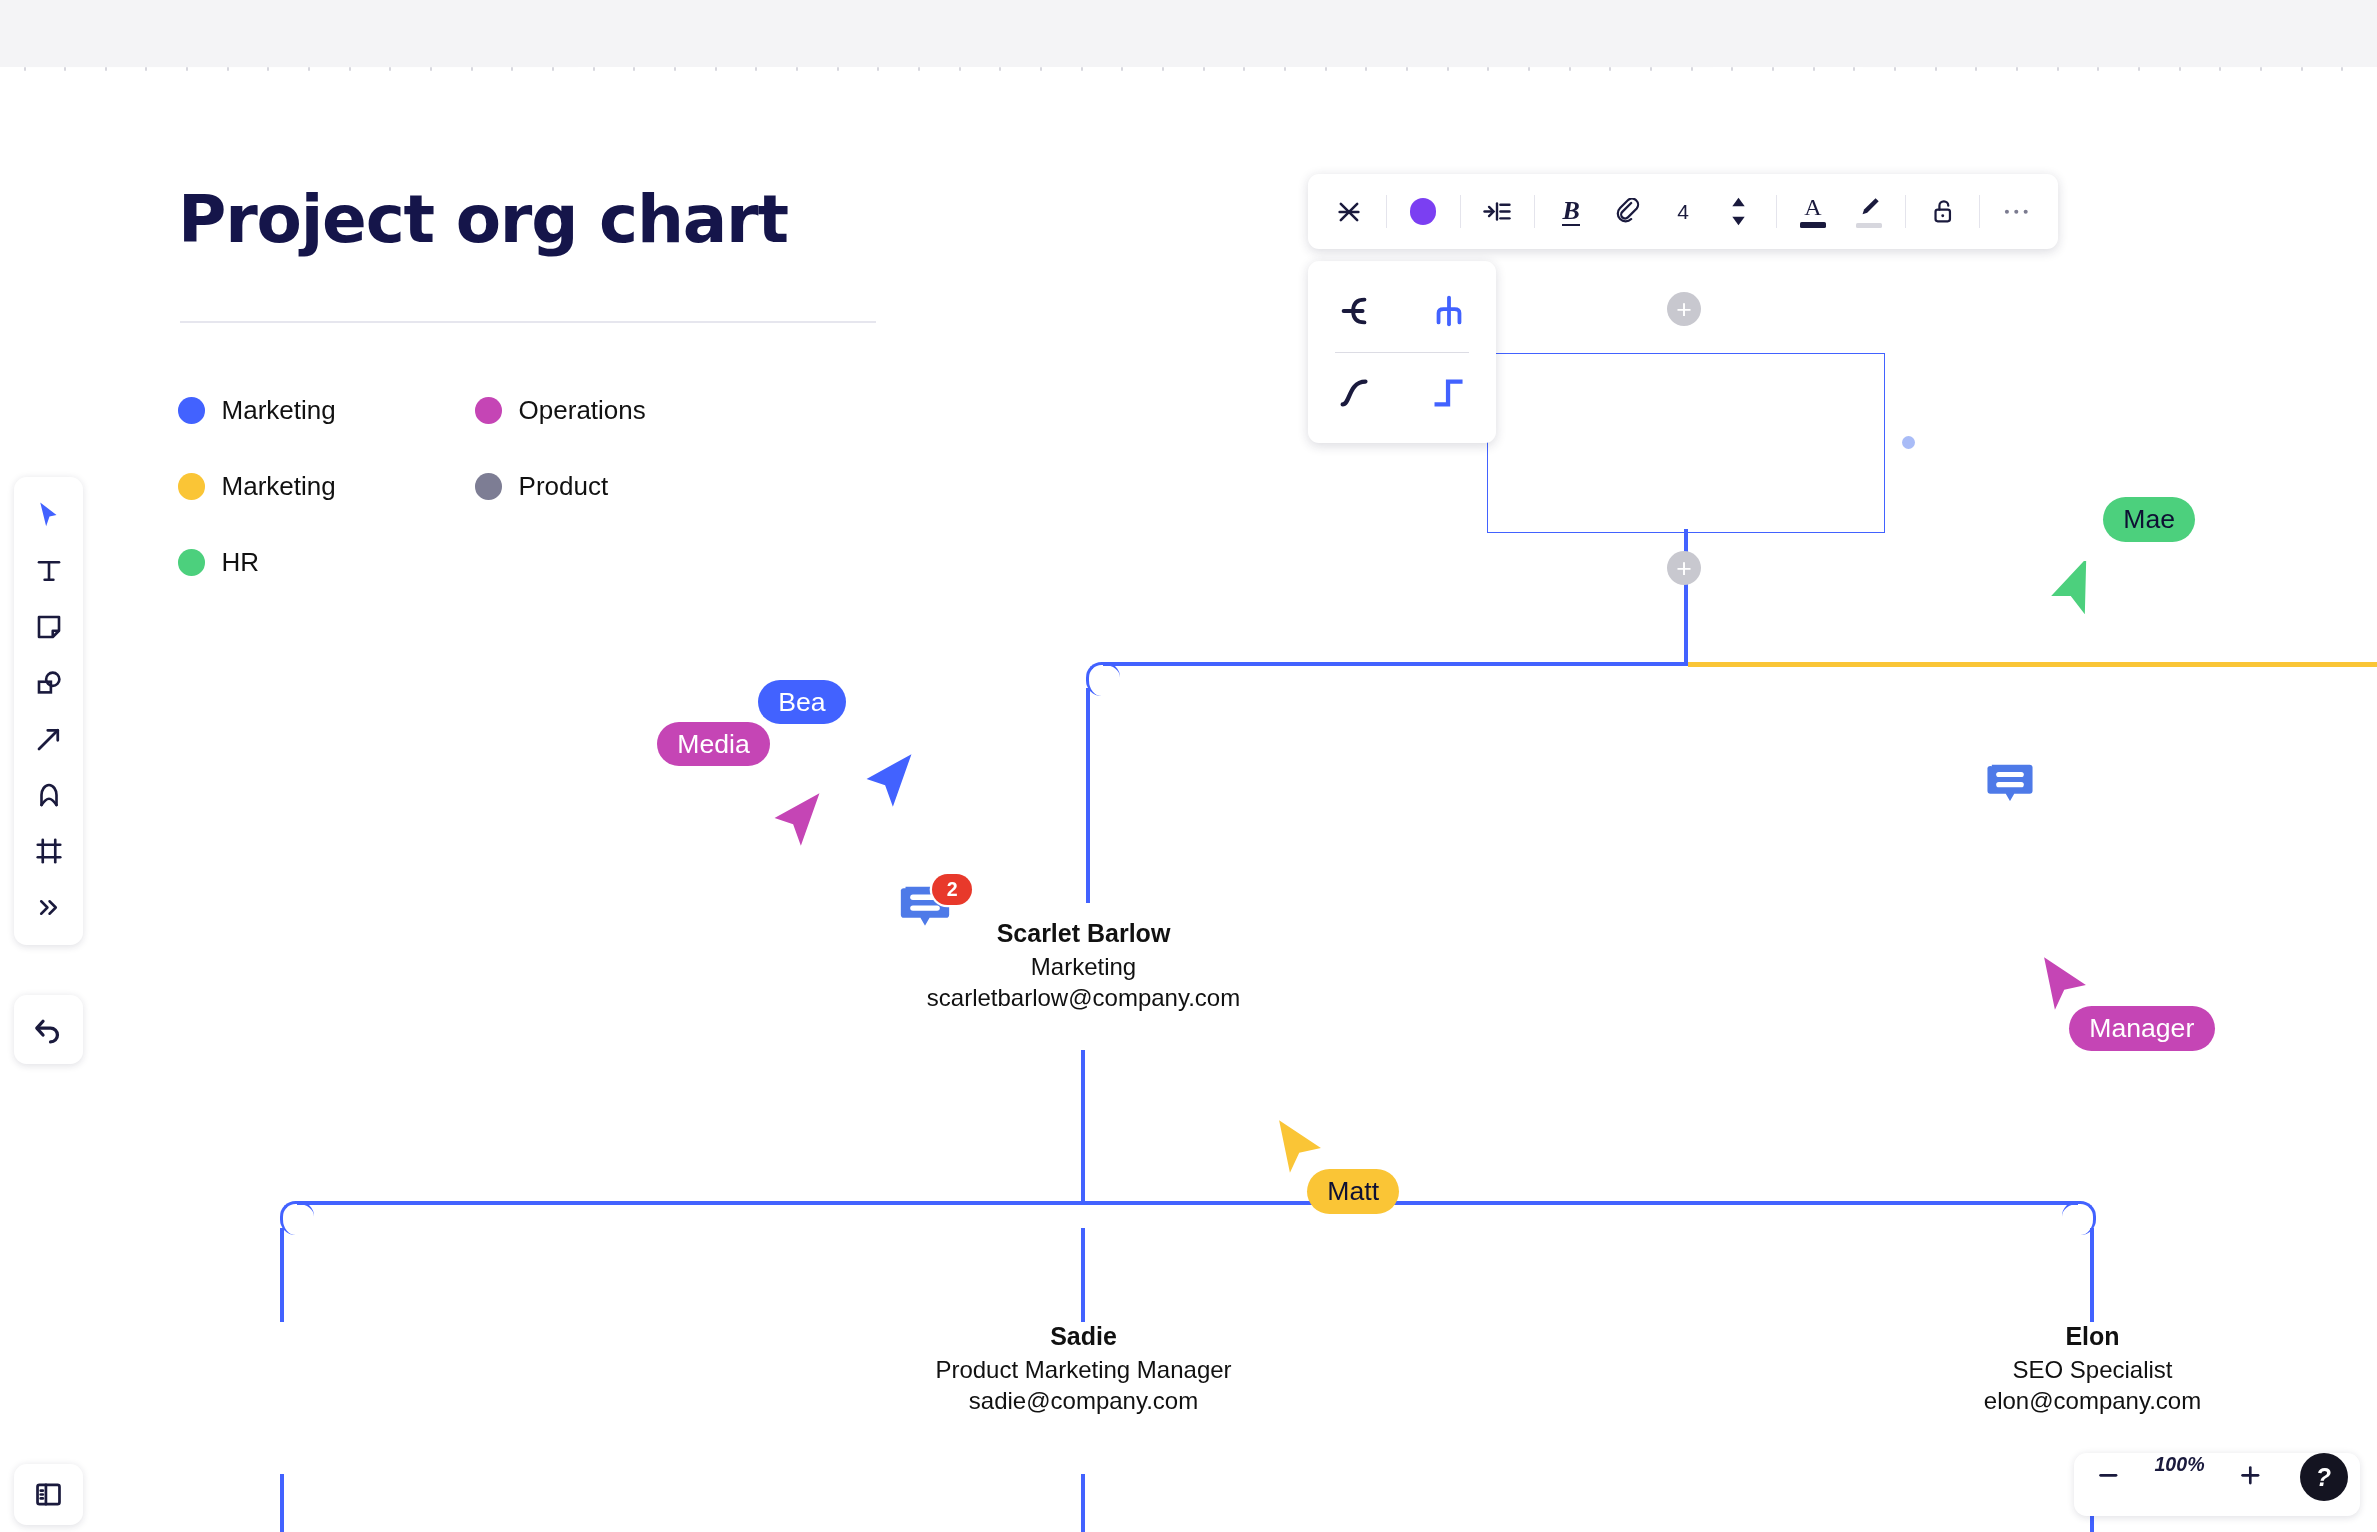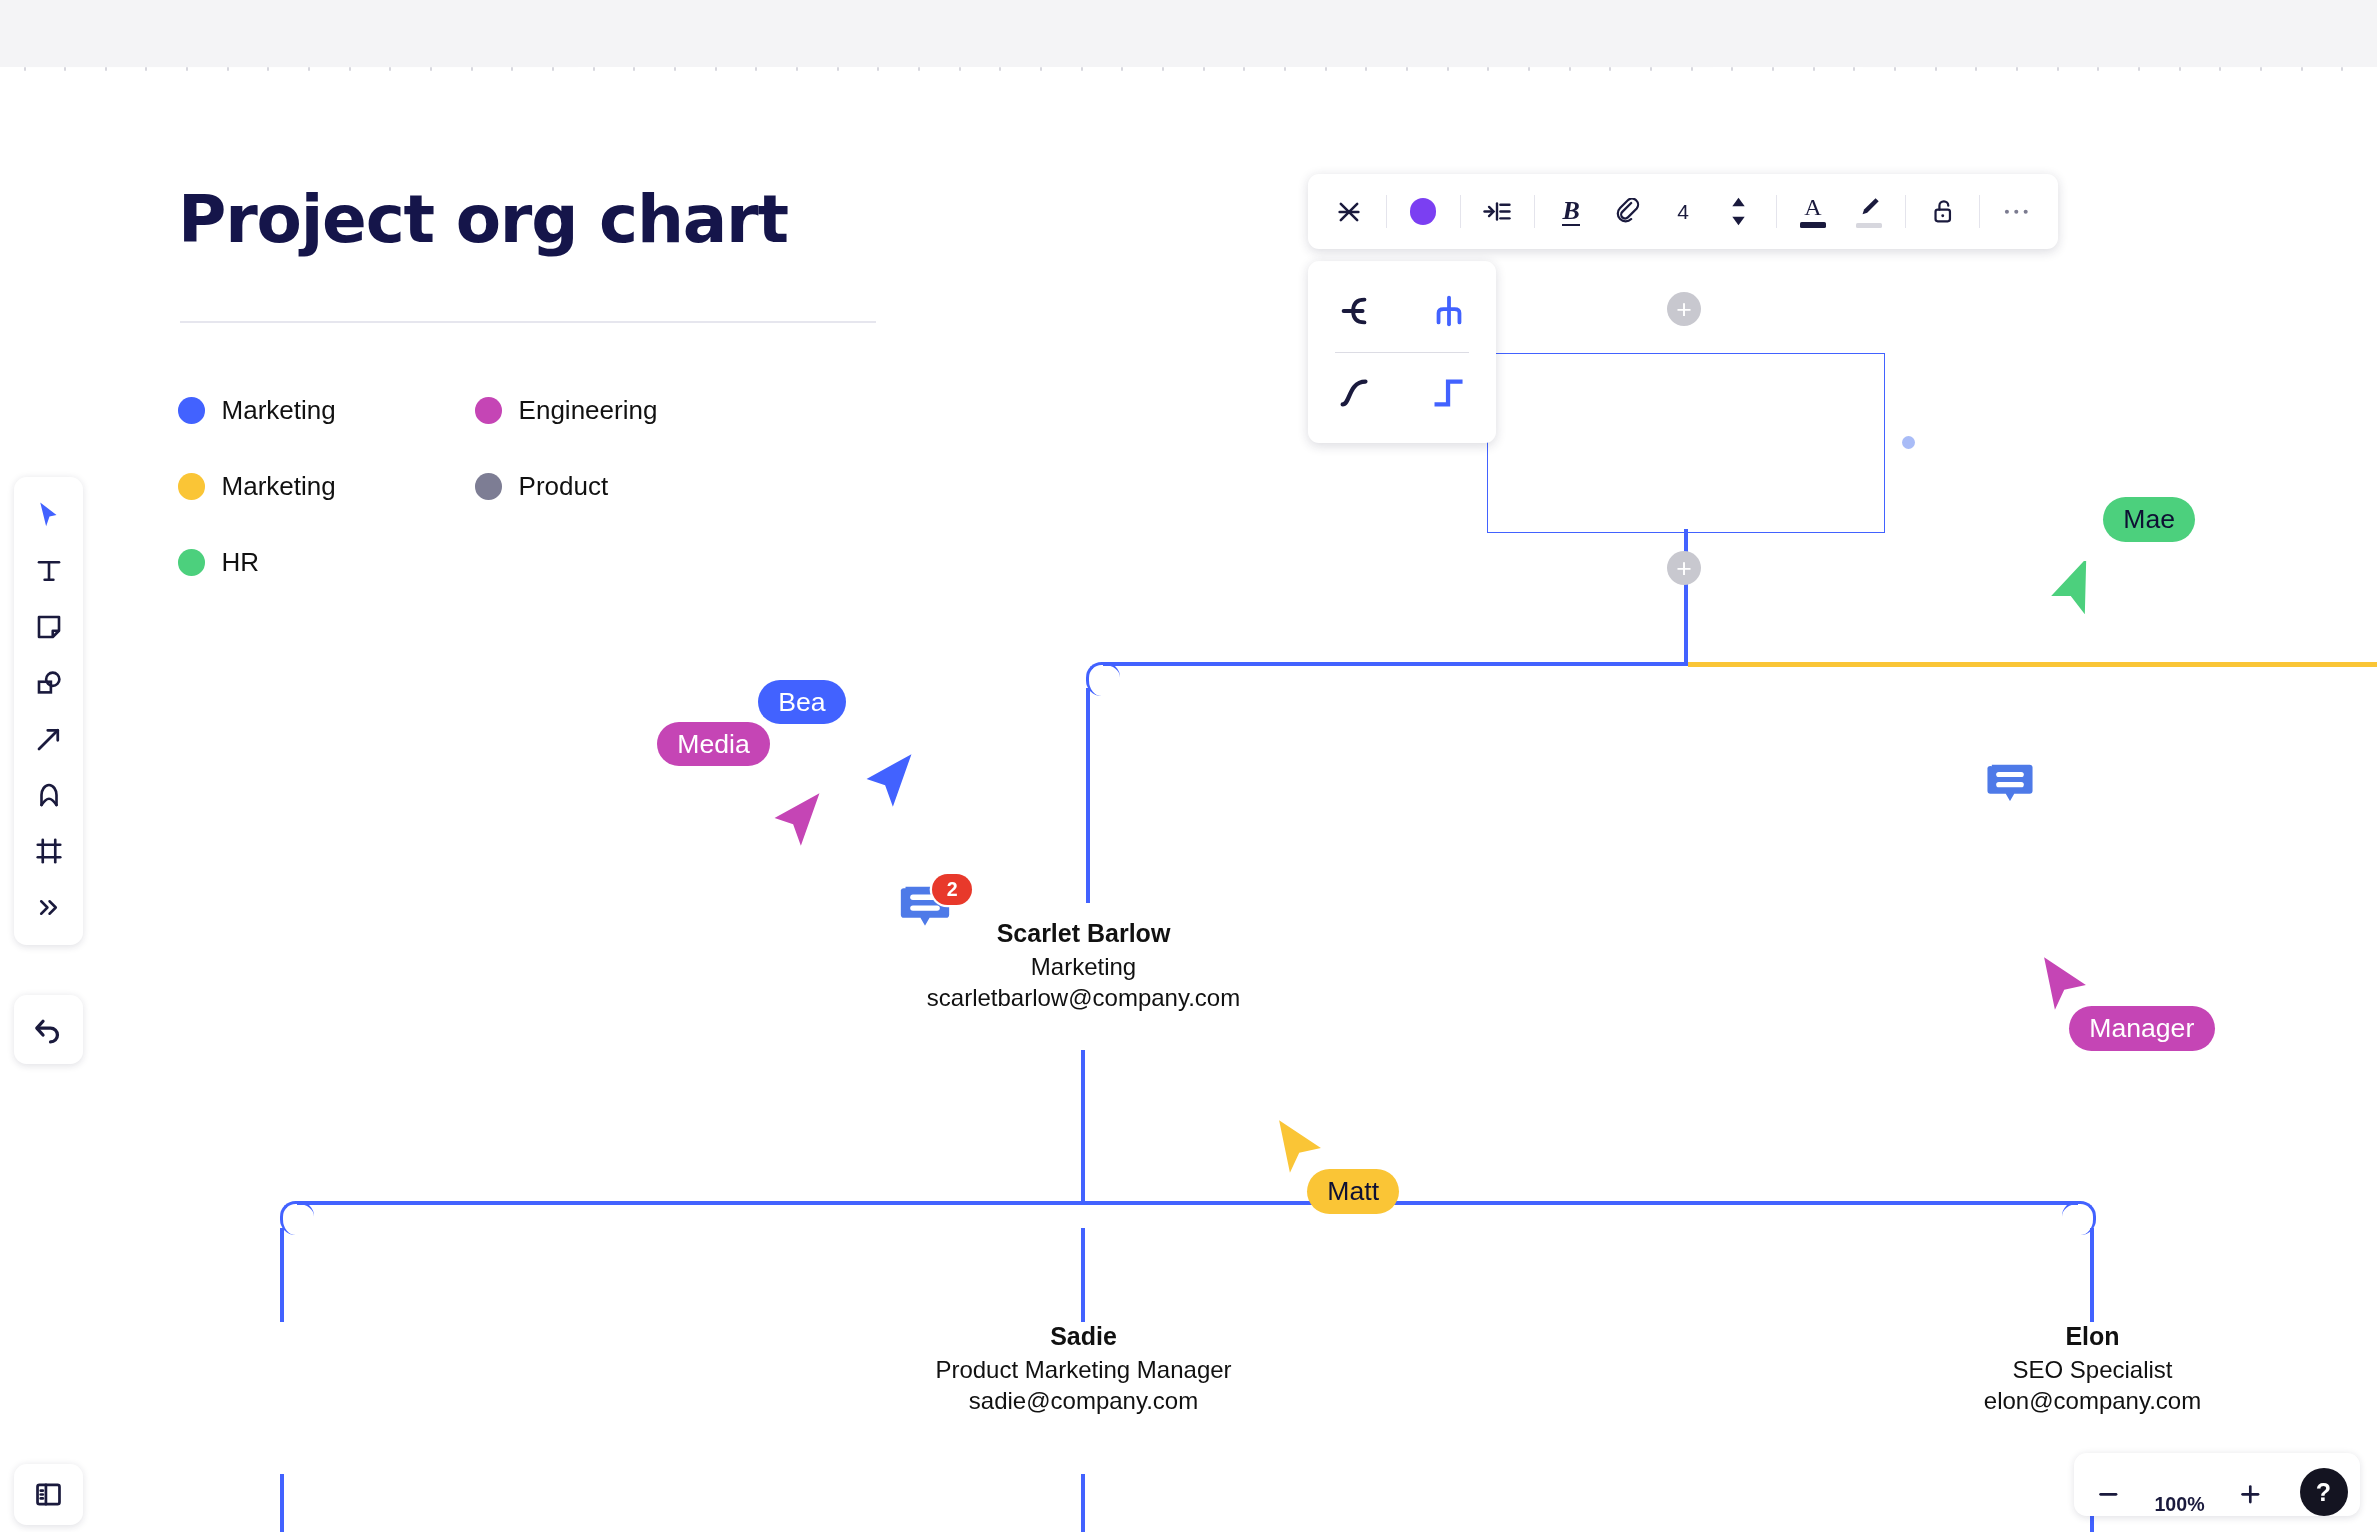--- a/index.html
+++ b/index.html
@@ -57,21 +57,21 @@
     box-shadow:0 1.6px 7.8px rgba(30,30,60,.13);display:flex;align-items:center;justify-content:center;z-index:35;cursor:pointer;
   }
   .panel-card{
     position:absolute;left:14px;top:1464px;width:69px;height:61px;background:#fff;border-radius:12.5px;
     box-shadow:0 1.6px 7.8px rgba(30,30,60,.13);display:flex;align-items:center;justify-content:center;z-index:35;cursor:pointer;
   }
 
   
   .zoomctl{
     position:absolute;right:17px;bottom:17px;height:63px;background:#fff;border-radius:12.5px;
-    box-shadow:0 1.6px 7.8px rgba(30,30,60,.13);display:flex;align-items:flex-end;padding:0 12.5px;gap:16px;z-index:35;
+    box-shadow:0 1.6px 7.8px rgba(30,30,60,.13);display:flex;align-items:flex-start;padding:0 12.5px;gap:16px;z-index:35;font-style:italic;
   }
   .zbtn{width:44px;height:44px;display:flex;align-items:center;justify-content:center;border-radius:7.8px;cursor:pointer;}
   .zlevel{font-size:19.6px;color:#1a1a3d;font-weight:600;min-width:66px;text-align:center;cursor:pointer;}
   .helpbtn{width:48px;height:48px;border-radius:50%;background:#141421;color:#fff;display:flex;align-items:center;justify-content:center;
     font-size:25px;font-weight:700;margin-left:11px;cursor:pointer;}
 
   
   .fmtbar{
     position:absolute;left:1308px;top:174px;height:75px;background:#fff;border-radius:11px;
     box-shadow:0 2.3px 11px rgba(30,30,60,.16);display:flex;align-items:center;padding:0 14px;gap:1.6px;z-index:30;
@@ -170,21 +170,21 @@
   <div class="board-h1">Project org chart</div>
   <div class="hr-rule"></div>
 
   <div class="legend">
     <div class="lg-item">
       <span class="lg-dot" style="background:#4262ff"></span>
       <span class="lg-label">Marketing</span>
     </div>
     <div class="lg-item">
       <span class="lg-dot" style="background:#c545b5"></span>
-      <span class="lg-label">Engineering</span>
+      <span class="lg-label">Operations</span>
     </div>
     <div class="lg-item">
       <span class="lg-dot" style="background:#fac536"></span>
       <span class="lg-label">Marketing</span>
     </div>
     <div class="lg-item">
       <span class="lg-dot" style="background:#7d7d94"></span>
       <span class="lg-label">Product</span>
     </div>
     <div class="lg-item">

